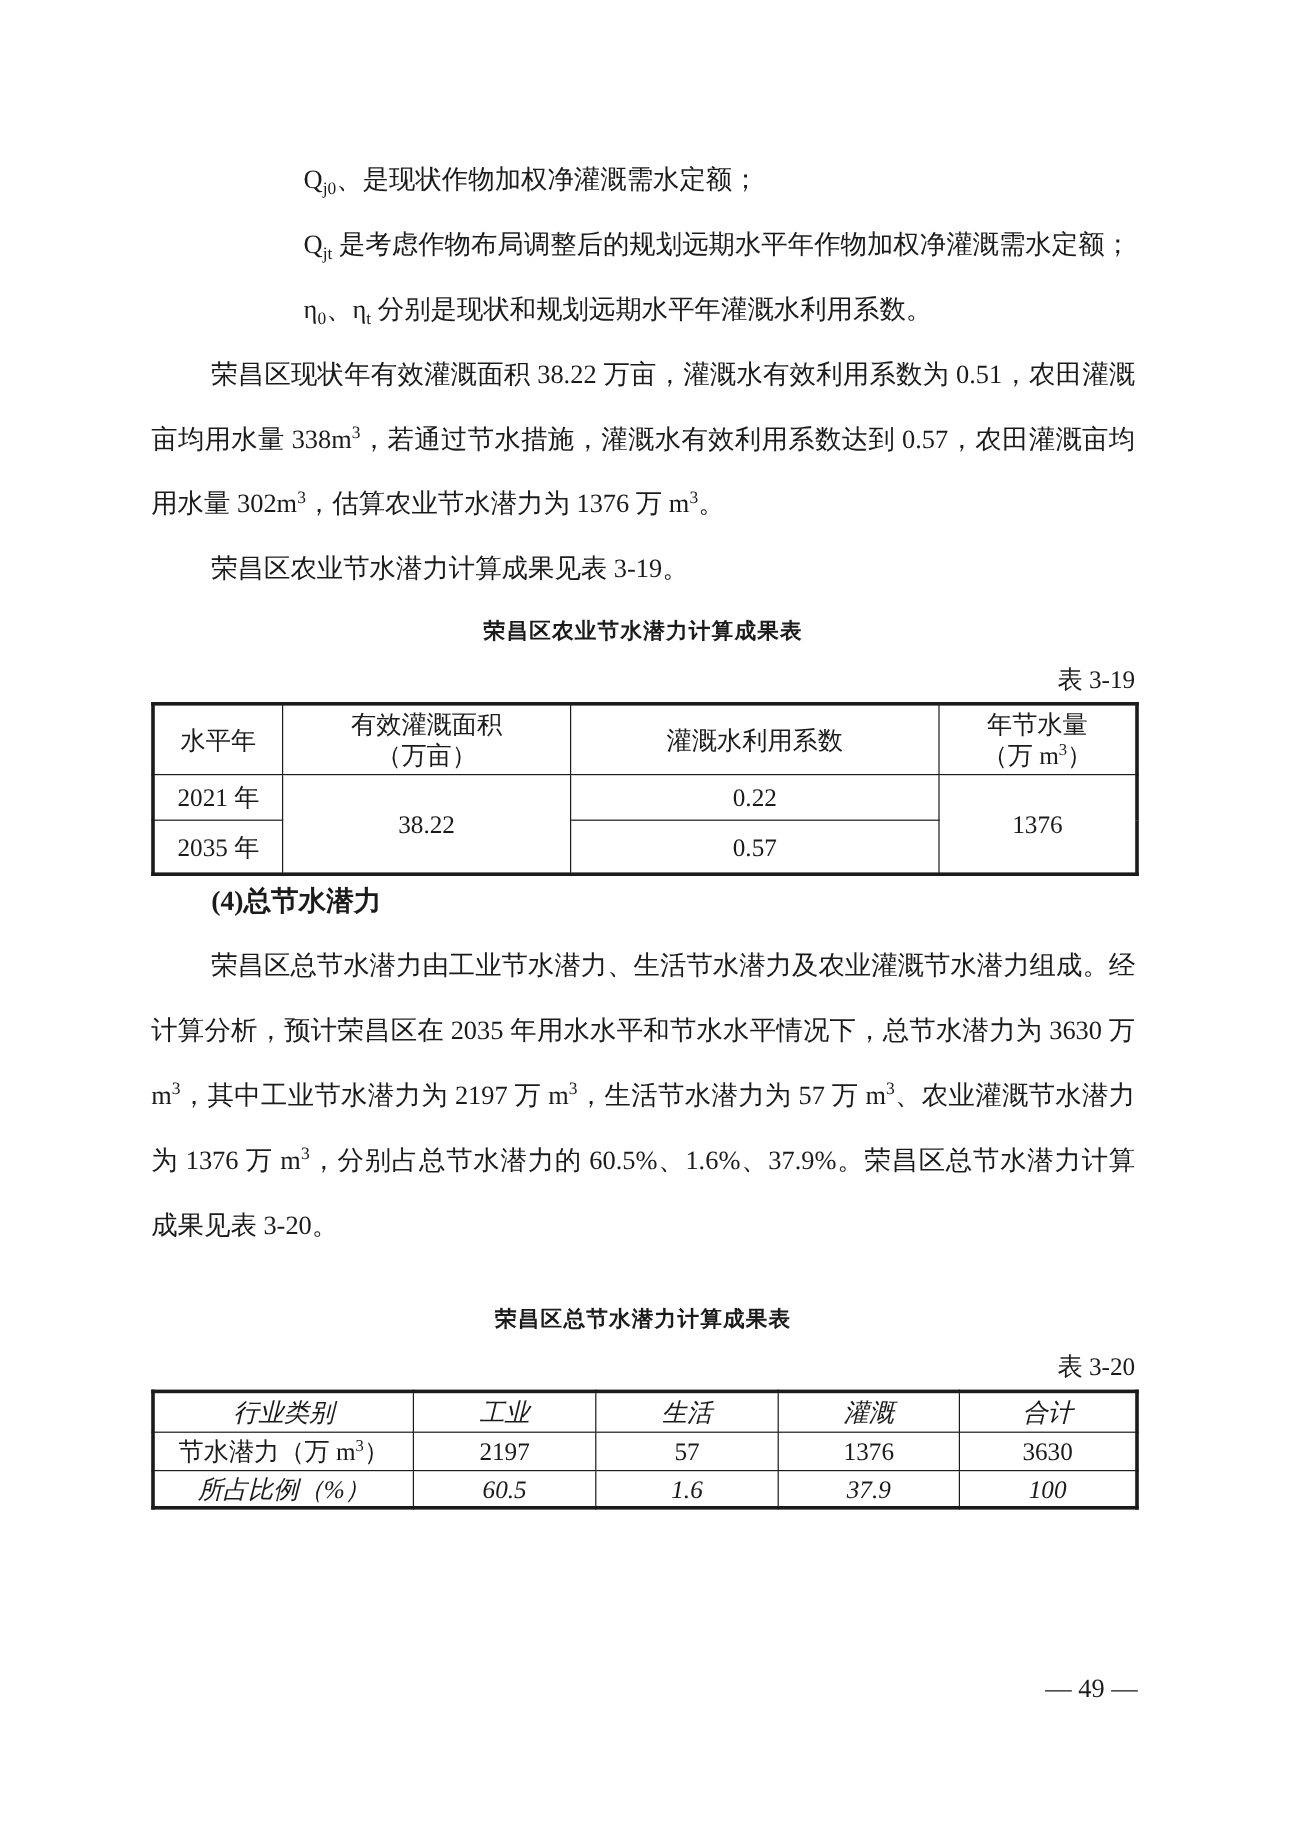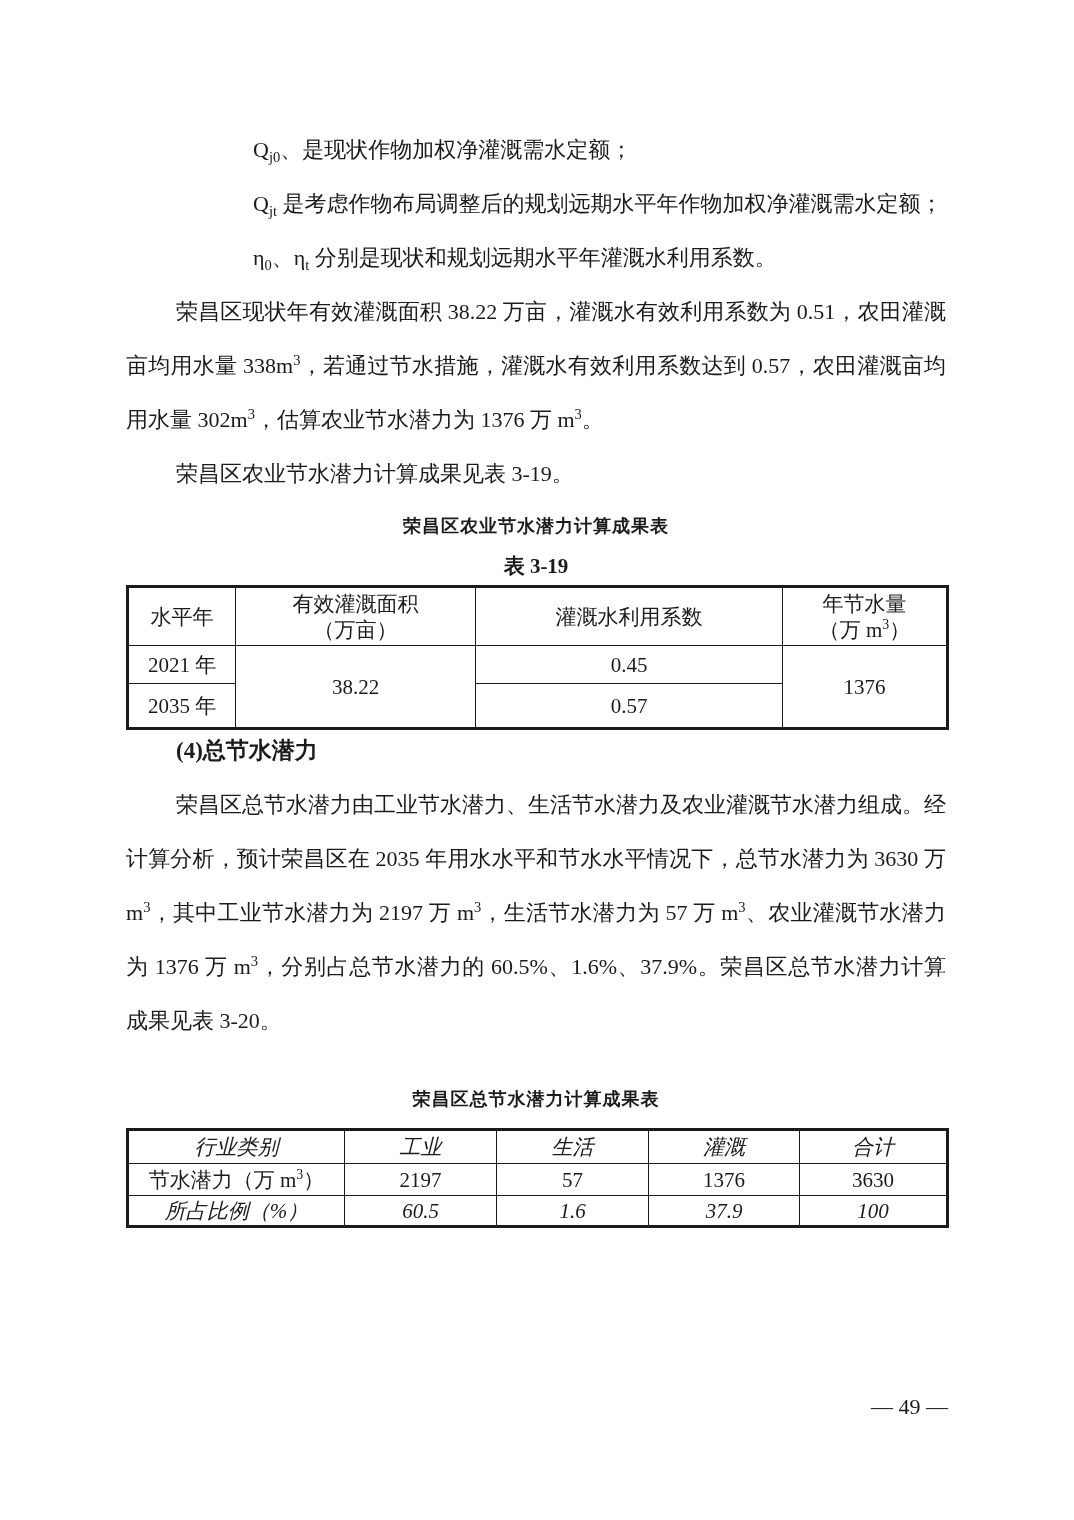--- a/index.html
+++ b/index.html
@@ -33,22 +33,21 @@
     font-size: 18px;
     line-height: 50px;
     font-weight: bold;
     text-align: center;
     letter-spacing: 1px;
   }
   .title-2 { margin-top: 26px; }
   .caption {
     font-size: 21px;
     line-height: 30px;
-    text-align: center;
-    font-weight: bold;
+    text-align: right;
   }
   .caption-2 { margin-left: 16px; }
   .sub-heading {
     margin: 2px 0 0 0;
     font-size: 23px;
     line-height: 38px;
     font-weight: bold;
     text-indent: 50px;
   }
   .para-total { margin-top: 8px !important; }
@@ -115,35 +114,36 @@
       <tbody>
         <tr class="r-head">
           <td>水平年</td>
           <td>有效灌溉面积<br>（万亩）</td>
           <td>灌溉水利用系数</td>
           <td>年节水量<br>（万 m<sup>3</sup>）</td>
         </tr>
         <tr class="r-1">
           <td>2021 年</td>
           <td rowspan="2">38.22</td>
-          <td>0.45</td>
+          <td>0.22</td>
           <td rowspan="2">1376</td>
         </tr>
         <tr class="r-2">
           <td>2035 年</td>
           <td>0.57</td>
         </tr>
       </tbody>
     </table>
 
     <h4 class="sub-heading">(4)总节水潜力</h4>
 
     <p class="indent para-total">荣昌区总节水潜力由工业节水潜力、生活节水潜力及农业灌溉节水潜力组成。经计算分析，预计荣昌区在 2035 年用水水平和节水水平情况下，总节水潜力为 3630 万 m<sup>3</sup>，其中工业节水潜力为 2197 万 m<sup>3</sup>，生活节水潜力为 57 万 m<sup>3</sup>、农业灌溉节水潜力为 1376 万 m<sup>3</sup>，分别占总节水潜力的 60.5%、1.6%、37.9%。荣昌区总节水潜力计算成果见表 3-20。</p>
 
     <h3 class="table-title title-2">荣昌区总节水潜力计算成果表</h3>
+    <div class="caption caption-2">表 3-20</div>
 
     <table class="t320">
       <colgroup>
           <col class="c1">
           <col class="c2">
           <col class="c3">
           <col class="c4">
           <col class="c5">
         </colgroup>
       <tbody>

